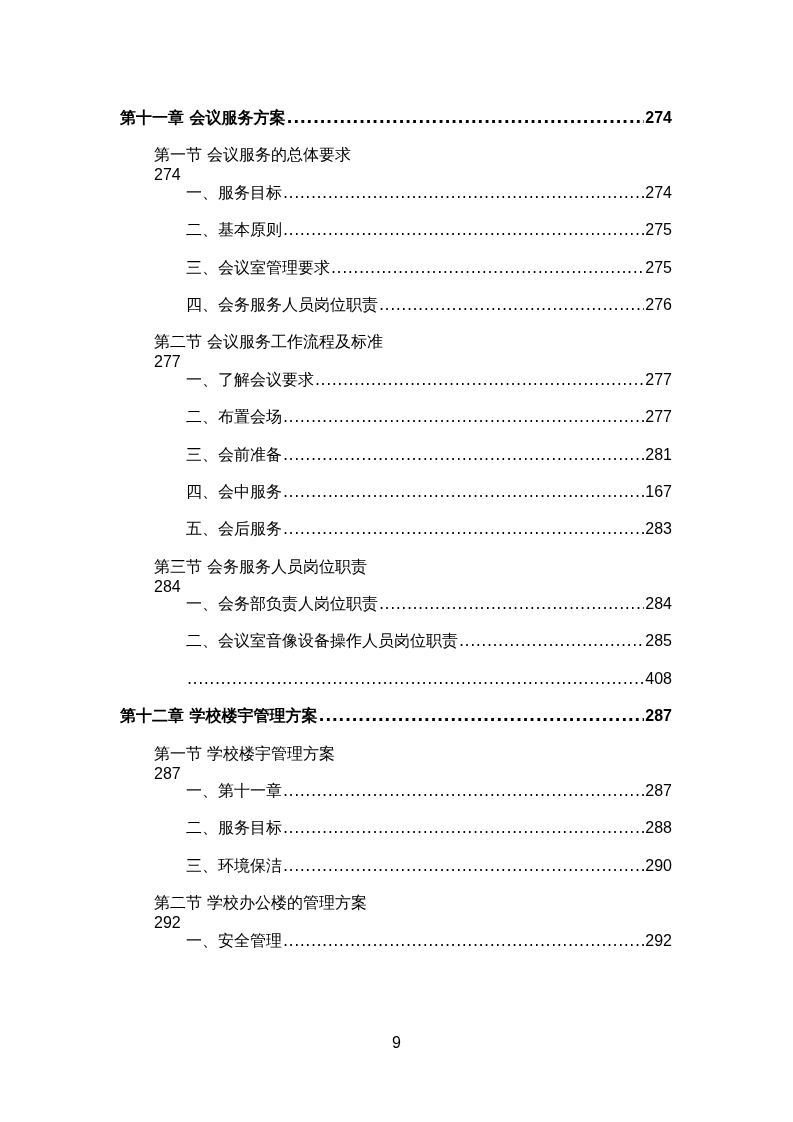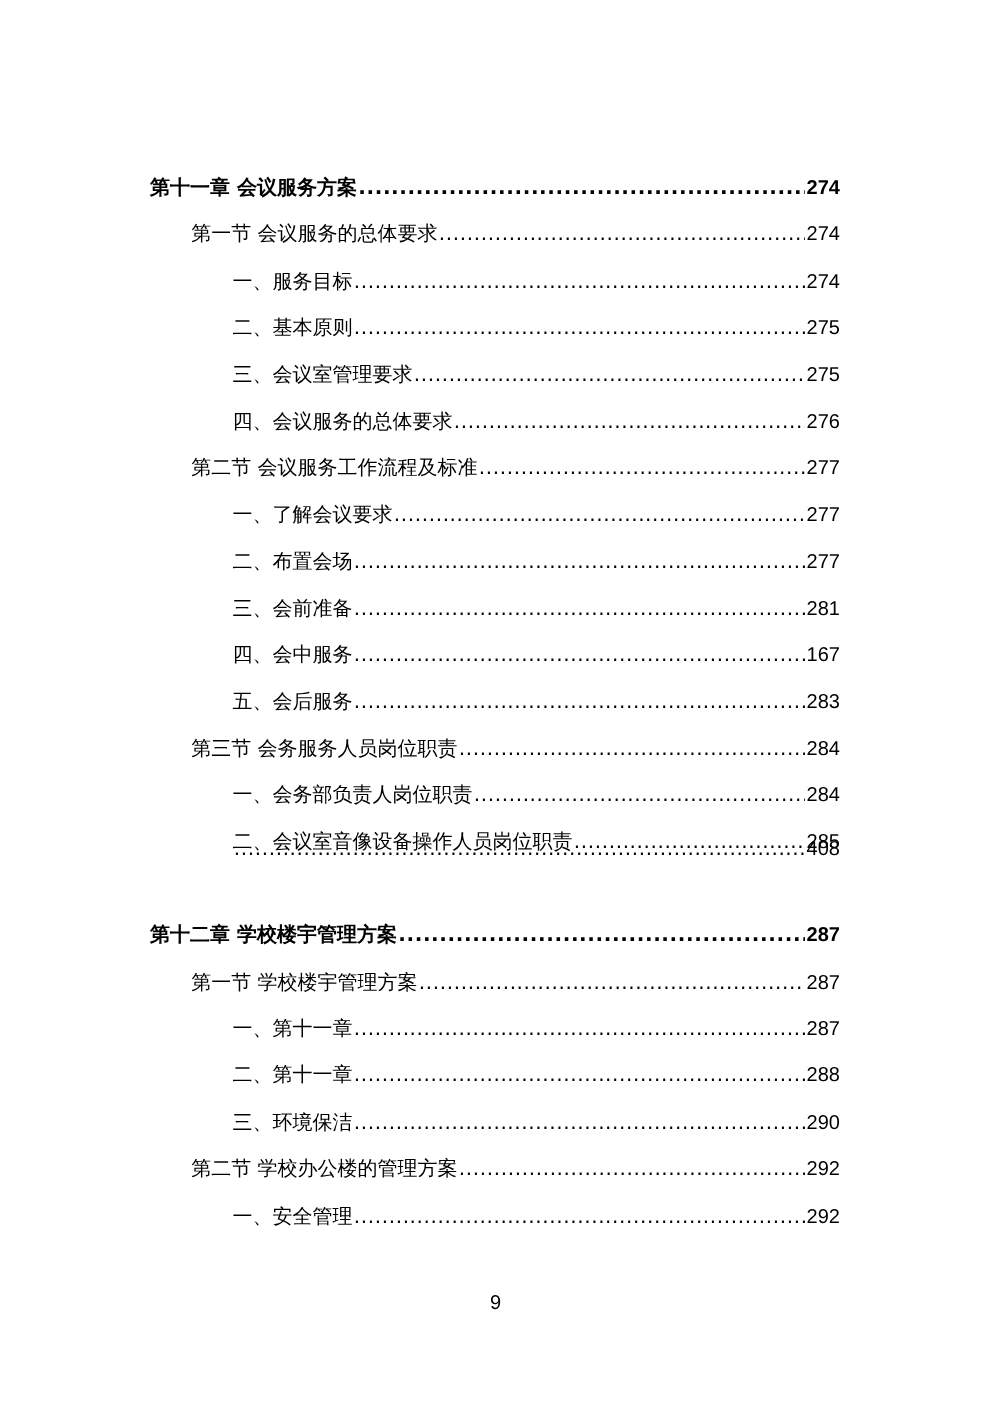--- a/index.html
+++ b/index.html
@@ -1,25 +1,25 @@
 <!DOCTYPE html>
 <html><head>
 <meta charset="utf-8">
 <style>
   html, body { margin: 0; padding: 0; background: #ffffff; }
   body { width: 793px; height: 1122px; position: relative; overflow: hidden;
          font-family: "DejaVu Sans", "Liberation Sans", sans-serif; color: #000; }
   .toc { position: absolute; left: 120px; top: 108px; width: 552px; }
   .row { display: flex; align-items: baseline; height: 37.4px; font-size: 16px; white-space: nowrap; }
-  .row .label { flex: 0 0 auto; margin-top: 32px; }
+  .row .label { flex: 0 0 auto; }
   .row .leader { flex: 1 1 auto; overflow: hidden; margin: 0 1px; letter-spacing: 0.5px; }
   .row .leader::after { content: "................................................................................................................................................................................................................"; }
   .row .page { flex: 0 0 auto; font-family: Liberation Sans, sans-serif; }
   .lvl1 { padding-left: 0; font-weight: bold; }
-  .lvl2 { padding-left: 33px; }
+  .lvl2 { padding-left: 33px; flex-direction: column; }
   .lvl3 { padding-left: 66px; }
   .footer { position: absolute; top: 1034px; left: 0; width: 793px; text-align: center;
             font-size: 16px; font-family: "Liberation Sans", sans-serif; }
 </style>
 </head>
 <body>
 
 <div class="toc">
   <div class="row lvl1">
       <span class="label">第十一章  会议服务方案</span>
@@ -40,21 +40,21 @@
       <span class="label">二、基本原则</span>
       <span class="leader"></span>
       <span class="page">275</span>
     </div>
   <div class="row lvl3">
       <span class="label">三、会议室管理要求</span>
       <span class="leader"></span>
       <span class="page">275</span>
     </div>
   <div class="row lvl3">
-      <span class="label">四、会议服务的总体要求</span>
+      <span class="label">四、会务服务人员岗位职责</span>
       <span class="leader"></span>
       <span class="page">276</span>
     </div>
   <div class="row lvl2">
       <span class="label">第二节  会议服务工作流程及标准</span>
       <span class="leader"></span>
       <span class="page">277</span>
     </div>
   <div class="row lvl3">
       <span class="label">一、了解会议要求</span>
@@ -109,21 +109,21 @@
       <span class="label">第一节  学校楼宇管理方案</span>
       <span class="leader"></span>
       <span class="page">287</span>
     </div>
   <div class="row lvl3">
       <span class="label">一、第十一章</span>
       <span class="leader"></span>
       <span class="page">287</span>
     </div>
   <div class="row lvl3">
-      <span class="label">二、第十一章</span>
+      <span class="label">二、服务目标</span>
       <span class="leader"></span>
       <span class="page">288</span>
     </div>
   <div class="row lvl3">
       <span class="label">三、环境保洁</span>
       <span class="leader"></span>
       <span class="page">290</span>
     </div>
   <div class="row lvl2">
       <span class="label">第二节  学校办公楼的管理方案</span>

